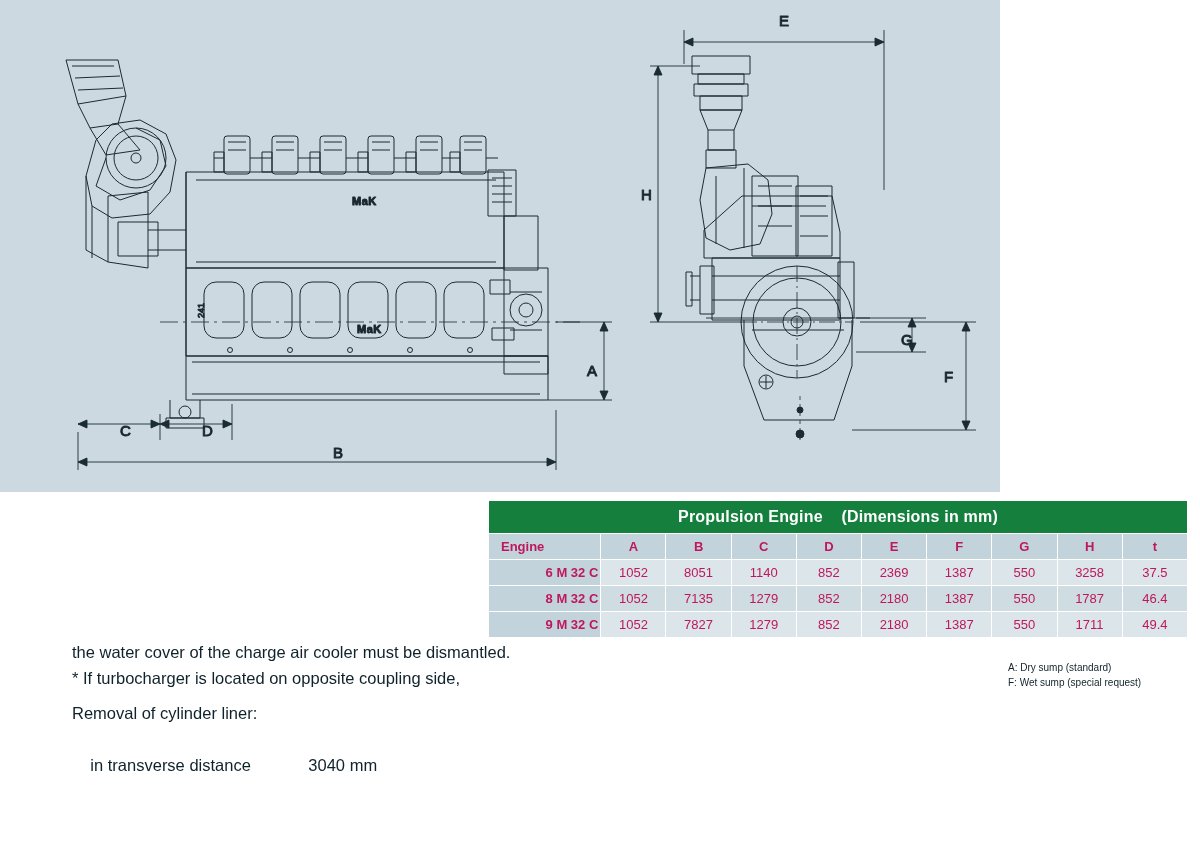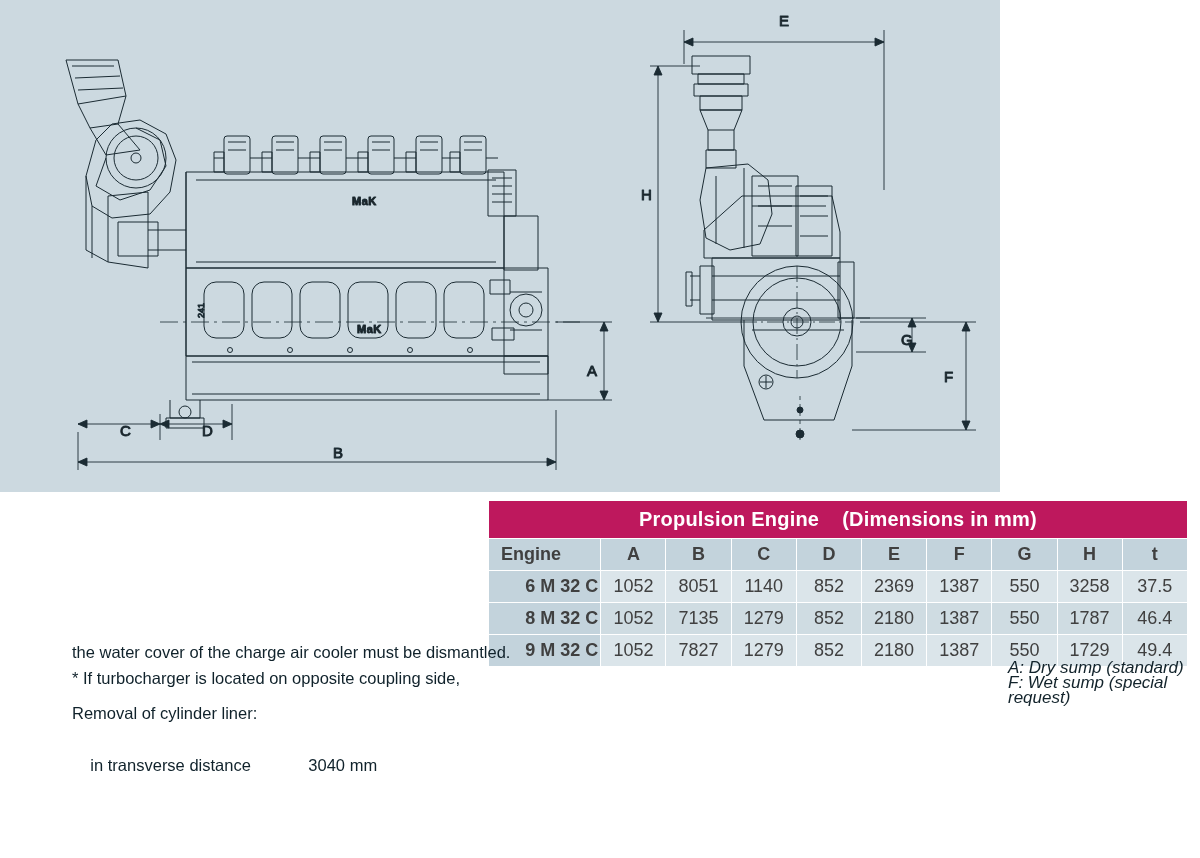--- a/index.html
+++ b/index.html
@@ -16,40 +16,40 @@
   .drawing-panel svg{display:block;}
   .dim-label{font-family:"Liberation Sans",sans-serif;font-size:15px;fill:#1b1b1b;font-weight:400;}
   .mak-logo{font-family:"Liberation Sans",sans-serif;font-size:11px;fill:#1b1b1b;font-weight:700;letter-spacing:.5px;}
   
   .spec-table{
     position:absolute;left:488px;top:500px;width:700px;
     border-collapse:collapse;
   }
   .spec-table th,.spec-table td{
     border:1px solid #ffffff;
-    font-size:18px;color:#404040;text-align:center;
+    font-size:13px;color:#be185d;text-align:center;
     padding:5px 2px;
   }
   .title-row th{
-    background:#be185d;color:#ffffff;font-weight:700;font-size:20px;
+    background:#15803d;color:#ffffff;font-weight:700;font-size:16px;
     padding:7px 2px;letter-spacing:.2px;
   }
   .title-row .t-sub{font-weight:700;}
   .hdr-row td{background:#c3d3dc;font-weight:700;}
   .hdr-row td.engine-col{text-align:left;padding-left:12px;}
   .data-row td{background:#dbe5ea;}
   .data-row td.engine-col{background:#c3d3dc;font-weight:700;text-align:right;padding-left:12px;}
   .data-row.alt td{background:#cfdce2;}
   .data-row.alt td.engine-col{background:#c3d3dc;}
   .col-engine{width:112px;}
   .col-n{width:65px;}
   
   .table-notes{
     position:absolute;left:1008px;top:660px;width:190px;
-    font-size:17px;color:#12232b;line-height:15px;text-align:left;font-style:italic;
+    font-size:10px;color:#12232b;line-height:15px;text-align:left;
   }
   
   .notes{
     position:absolute;left:72px;top:630px;width:620px;
     font-size:16.5px;color:#10222b;line-height:26px;
   }
   .notes .row{white-space:pre;}
   .notes .lbl{display:inline-block;}
   .gap{height:9px;}
 </style>
@@ -324,21 +324,21 @@
   </tr>
   <tr class="data-row">
     <td class="engine-col">9 M 32 C</td>
     <td>1052</td>
     <td>7827</td>
     <td>1279</td>
     <td>852</td>
     <td>2180</td>
     <td>1387</td>
     <td>550</td>
-    <td>1729</td>
+    <td>1711</td>
     <td>49.4</td>
   </tr>
 </tbody>
   </table>
 
 <div class="table-notes">
   <div>A: Dry sump (standard)</div>
   <div>F: Wet sump (special request)</div>
 </div>
 

